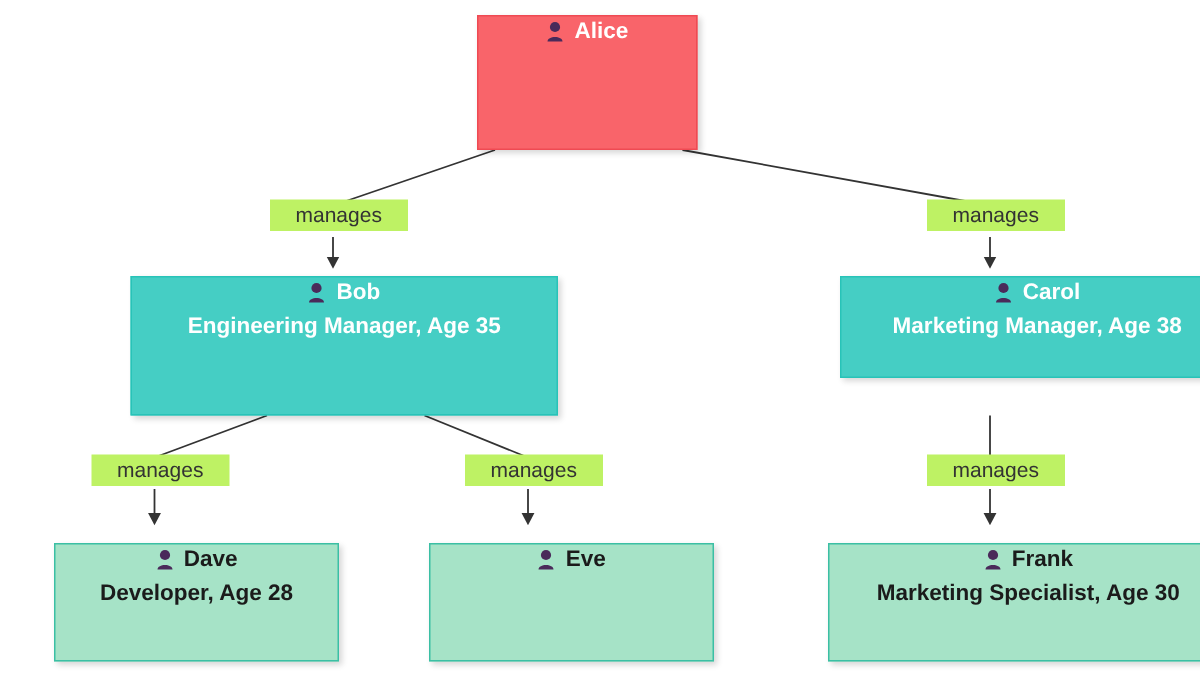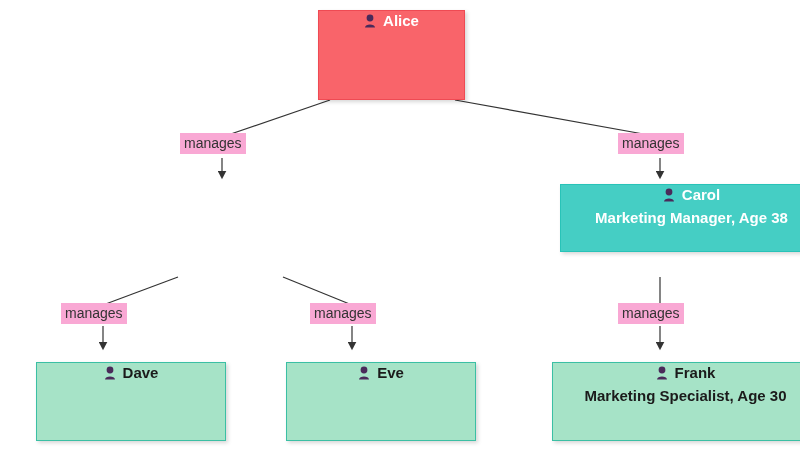--- a/index.html
+++ b/index.html
@@ -78,25 +78,25 @@
     color: #ffffff;
   }
   .node-leaf {
     background: #a6e3c7;
     border-color: #3bbfa4;
     color: #1b1b1b;
     margin-left: 28px;
   }
   .edge-label {
     position: absolute;
-    background: #f9a8d4;
+    background: #bef264;
     color: #333333;
     font-size: 14px;
     line-height: 19px;
-    padding: 1px 4px;
+    padding: 1px 17px;
     white-space: nowrap;
     box-sizing: border-box;
   }
 </style>
 </head>
 <body>
 
 <div id="canvas">
 
   <svg id="edge-layer" viewBox="0 0 800 461" width="800" height="461">
@@ -137,20 +137,32 @@
       <span class="person-icon">
         <svg width="12" height="14" viewBox="0 0 12 14">
           <circle cx="6" cy="4" r="3.4" fill="#4a2a5a"></circle>
           <path d="M1,13.6 C1,9.6 11,9.6 11,13.6 z" fill="#4a2a5a"></path>
         </svg>
       </span>
       <span>Alice</span>
     </div>
   </div>
 
+  <div class="node node-mid" style="left:87px; top:184px; width:285px; height:93px;">
+    <div class="node-title">
+      <span class="person-icon">
+        <svg width="12" height="14" viewBox="0 0 12 14">
+          <circle cx="6" cy="4" r="3.4" fill="#4a2a5a"></circle>
+          <path d="M1,13.6 C1,9.6 11,9.6 11,13.6 z" fill="#4a2a5a"></path>
+        </svg>
+      </span>
+      <span>Bob</span>
+    </div>
+    <div class="node-subtitle">Engineering Manager, Age 35</div>
+  </div>
 
   <div class="node node-mid" style="left:528px; top:184px; width:263px; height:68px;margin-left:32px;">
     <div class="node-title">
       <span class="person-icon">
         <svg width="12" height="14" viewBox="0 0 12 14">
           <circle cx="6" cy="4" r="3.4" fill="#4a2a5a"></circle>
           <path d="M1,13.6 C1,9.6 11,9.6 11,13.6 z" fill="#4a2a5a"></path>
         </svg>
       </span>
       <span>Carol</span>
@@ -161,20 +173,21 @@
   <div class="node node-leaf" style="left:8px; top:362px; width:190px; height:79px;">
     <div class="node-title">
       <span class="person-icon">
         <svg width="12" height="14" viewBox="0 0 12 14">
           <circle cx="6" cy="4" r="3.4" fill="#4a2a5a"></circle>
           <path d="M1,13.6 C1,9.6 11,9.6 11,13.6 z" fill="#4a2a5a"></path>
         </svg>
       </span>
       <span>Dave</span>
     </div>
+    <div class="node-subtitle">Developer, Age 28</div>
   </div>
 
   <div class="node node-leaf" style="left:258px; top:362px; width:190px; height:79px;">
     <div class="node-title">
       <span class="person-icon">
         <svg width="12" height="14" viewBox="0 0 12 14">
           <circle cx="6" cy="4" r="3.4" fill="#4a2a5a"></circle>
           <path d="M1,13.6 C1,9.6 11,9.6 11,13.6 z" fill="#4a2a5a"></path>
         </svg>
       </span>

